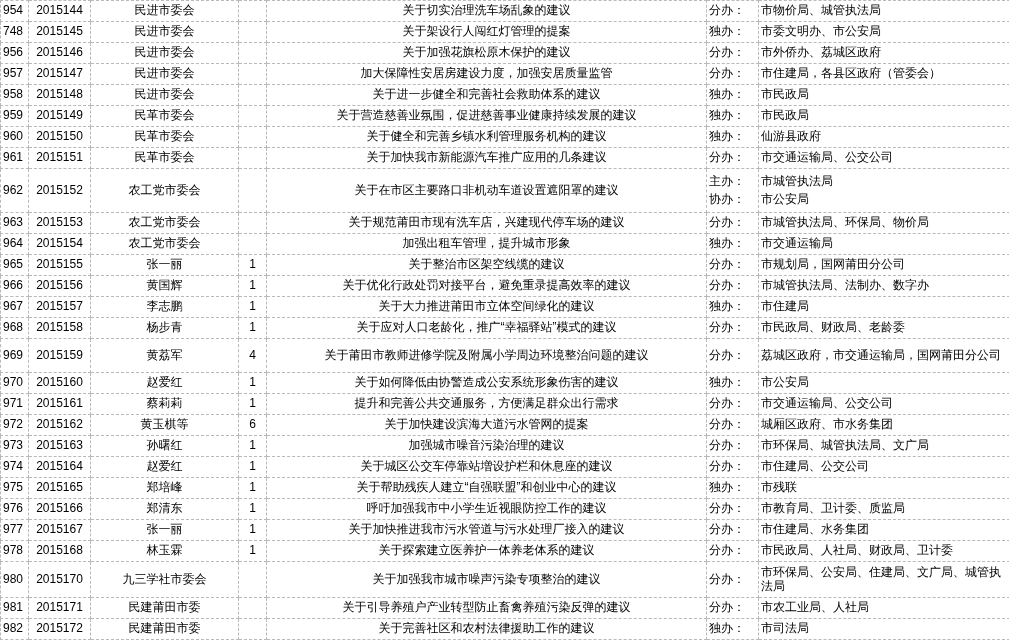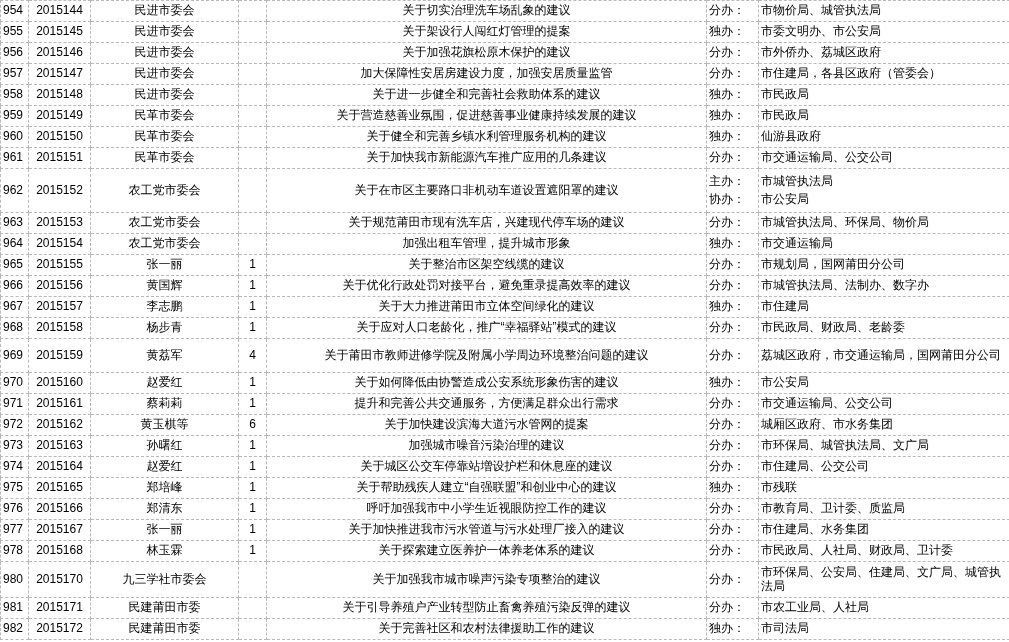--- a/index.html
+++ b/index.html
@@ -68,21 +68,21 @@
       <tr style="height: 18px;">
         <td class="no">954</td>
         <td class="code">2015144</td>
         <td class="org">民进市委会</td>
         <td class="num"></td>
         <td class="title">关于切实治理洗车场乱象的建议</td>
         <td class="mode">分办：</td>
         <td class="dept">市物价局、城管执法局</td>
       </tr>
       <tr style="height: 18px;">
-        <td class="no">955</td>
+        <td class="no">748</td>
         <td class="code">2015145</td>
         <td class="org">民进市委会</td>
         <td class="num"></td>
         <td class="title">关于架设行人闯红灯管理的提案</td>
         <td class="mode">独办：</td>
         <td class="dept">市委文明办、市公安局</td>
       </tr>
       <tr style="height: 18px;">
         <td class="no">956</td>
         <td class="code">2015146</td>

